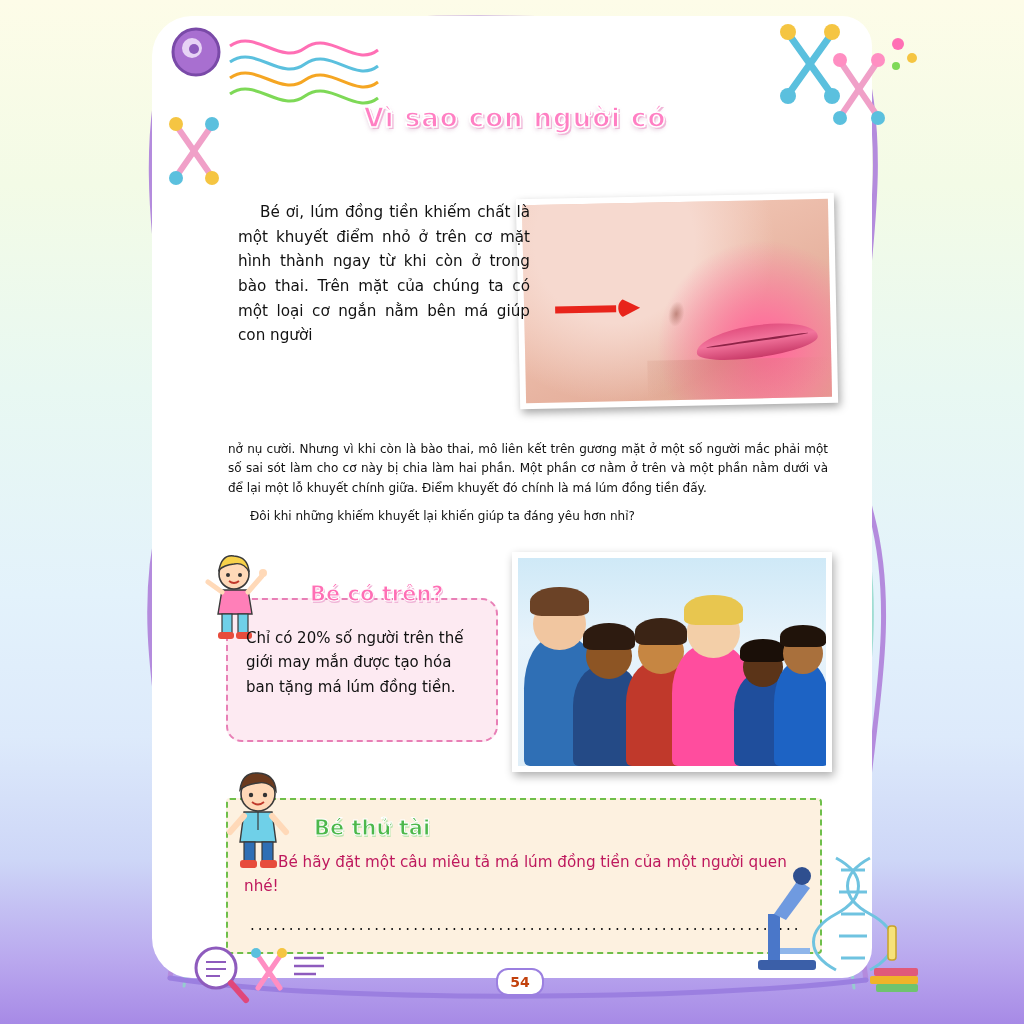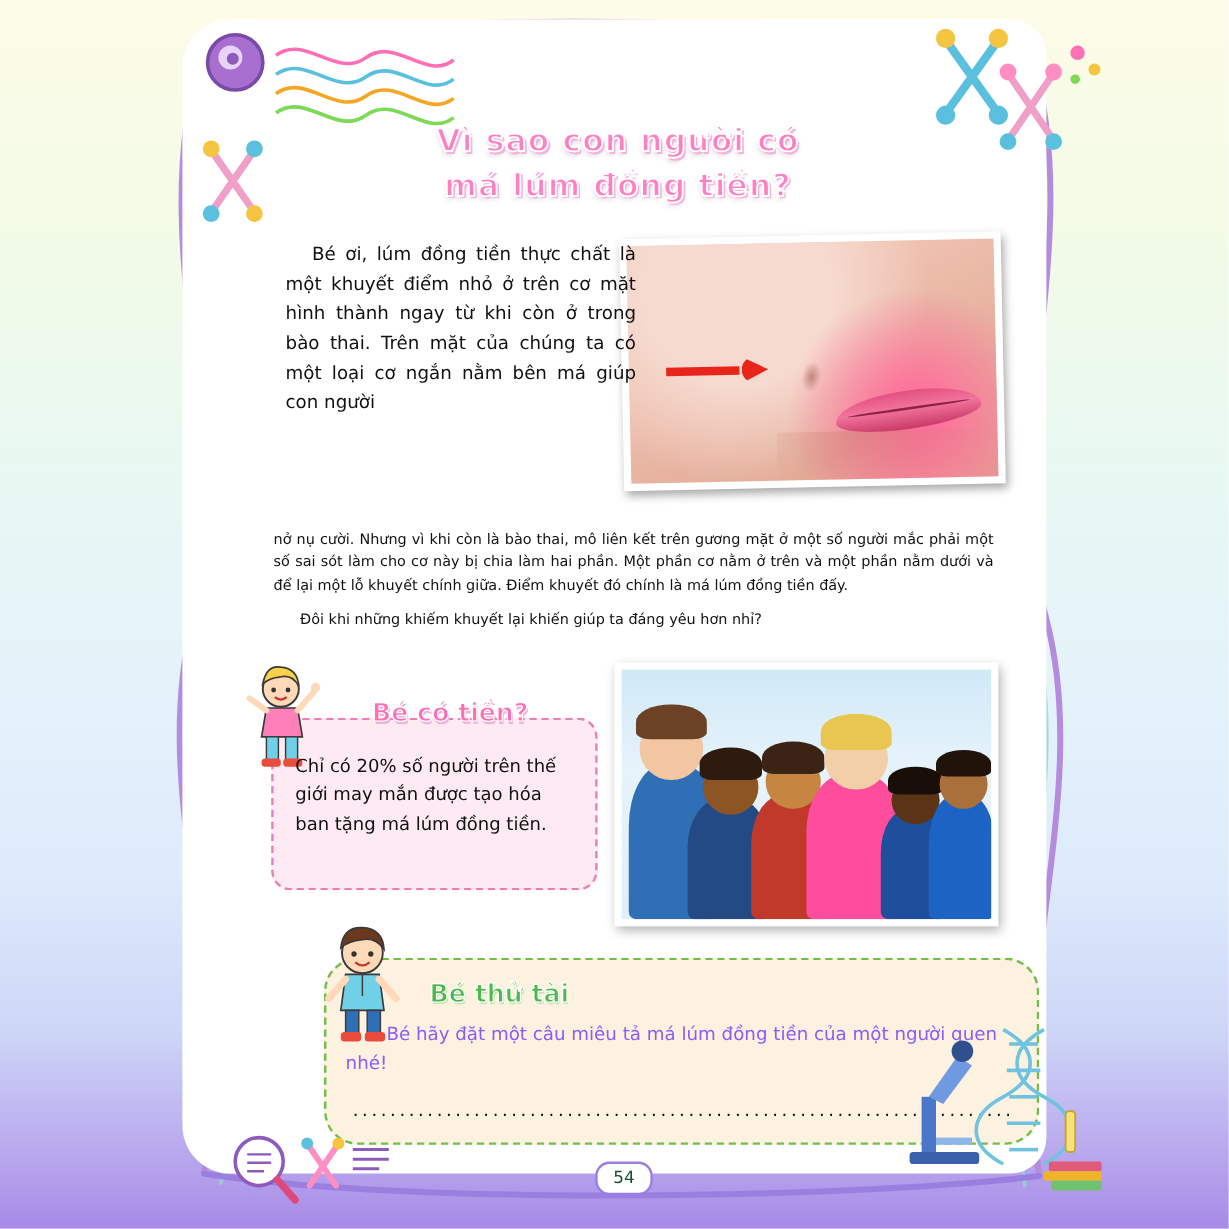--- a/index.html
+++ b/index.html
@@ -125,44 +125,44 @@
     width:100%;height:100%;
     background:linear-gradient(180deg,#cfe9f7 0%,#e7f3fb 40%,#dfeef8 100%);
     position:relative;overflow:hidden;
   }
   .kid{position:absolute;bottom:0;border-radius:40% 40% 6px 6px;}
   .head{position:absolute;border-radius:50%;}
 
   
   .try-box{
     position:absolute;left:226px;top:798px;width:592px;height:152px;
-    background:#fdf1e0;border:2px dashed #6fbf4a;border-radius:28px;margin-left:44px;
+    background:#fdf1e0;border:2px dashed #6fbf4a;border-radius:4px;
   }
   .try-title{
     position:absolute;left:86px;top:16px;
     font-weight:bold;font-size:21px;color:#4db84b;
     -webkit-text-stroke:1px #fff;
     text-shadow:1px 2px 0 #bfe6b0;
   }
   .try-text{
     position:absolute;left:16px;top:50px;width:560px;
-    font-size:15.2px;line-height:1.6;color:#8b5cf6;text-indent:34px;
+    font-size:15.2px;line-height:1.6;color:#be185d;text-indent:34px;
   }
   .dots{
     position:absolute;left:22px;top:116px;width:548px;
     font-size:15px;color:#111;letter-spacing:3px;overflow:hidden;white-space:nowrap;
   }
   .boy{position:absolute;left:-6px;top:-32px;width:76px;height:104px;}
 
   
   .pagenum{
     position:absolute;left:496px;top:968px;width:44px;height:24px;
     background:#ffffff;border:2px solid #9b7fe0;border-radius:12px;
-    font-size:14px;color:#14532d;display:flex;align-items:center;justify-content:center;
-    font-weight:normal;
+    font-size:14px;color:#c2410c;display:flex;align-items:center;justify-content:center;
+    font-weight:bold;
   }
   .footer-band{
     position:absolute;left:0;top:960px;width:1024px;height:64px;
   }
 </style>
 </head>
 <body>
 
 <div class="page">
 
@@ -217,37 +217,36 @@
         <path d="M50 16 L18 62"></path>
     </g>
     <circle cx="16" cy="12" r="7" fill="#f5c542"></circle>
       <circle cx="52" cy="12" r="7" fill="#5bc0de"></circle>
     <circle cx="16" cy="66" r="7" fill="#5bc0de"></circle>
       <circle cx="52" cy="66" r="7" fill="#f5c542"></circle>
   </svg>
 
   <div class="title-wrap">
     <div class="title-line">Vì sao con người có</div>
-    <div class="title-line">má lúm đồng tiền?</div>
   </div>
 
   <div class="photo1">
     <div class="img">
       <div class="chin-shade"></div>
       <div class="dimple"></div>
       <div class="lips"></div>
       <div class="arrow">
         <div class="shaft"></div>
           <div class="head"></div>
       </div>
     </div>
   </div>
 
   <div class="body-col">
-    <p class="para p-indent">Bé ơi, lúm đồng tiền thực chất là một khuyết điểm nhỏ ở trên cơ mặt hình thành ngay từ khi còn ở trong bào thai. Trên mặt của chúng ta có một loại cơ ngắn nằm bên má giúp con người</p>
+    <p class="para p-indent">Bé ơi, lúm đồng tiền khiếm chất là một khuyết điểm nhỏ ở trên cơ mặt hình thành ngay từ khi còn ở trong bào thai. Trên mặt của chúng ta có một loại cơ ngắn nằm bên má giúp con người</p>
   </div>
 
   <div class="body-full">
     <p class="para">nở nụ cười. Nhưng vì khi còn là bào thai, mô liên kết trên gương mặt ở một số người mắc phải một số sai sót làm cho cơ này bị chia làm hai phần. Một phần cơ nằm ở trên và một phần nằm dưới và để lại một lỗ khuyết chính giữa. Điểm khuyết đó chính là má lúm đồng tiền đấy.</p>
     <p class="para p-indent">Đôi khi những khiếm khuyết lại khiến giúp ta đáng yêu hơn nhỉ?</p>
   </div>
 
   <div class="know-box">
     <svg class="girl" viewBox="0 0 78 92">
       <circle cx="34" cy="22" r="15" fill="#ffd9b8" stroke="#3a3a3a" stroke-width="1.6"></circle>
@@ -257,21 +256,21 @@
       <path d="M29 29 Q34 33 39 29" stroke="#c0392b" stroke-width="1.8" fill="none"></path>
       <path d="M22 38 H48 L52 62 H18 Z" fill="#ff7fb8" stroke="#3a3a3a" stroke-width="1.4"></path>
       <path d="M22 40 L8 30" stroke="#ffd9b8" stroke-width="5" stroke-linecap="round"></path>
       <path d="M48 40 L62 24" stroke="#ffd9b8" stroke-width="5" stroke-linecap="round"></path>
       <circle cx="63" cy="21" r="4" fill="#ffd9b8"></circle>
       <rect x="22" y="62" width="10" height="20" fill="#6fd0e8" stroke="#3a3a3a" stroke-width="1.2"></rect>
       <rect x="38" y="62" width="10" height="20" fill="#6fd0e8" stroke="#3a3a3a" stroke-width="1.2"></rect>
       <rect x="18" y="80" width="16" height="7" rx="3" fill="#e74c3c"></rect>
       <rect x="36" y="80" width="16" height="7" rx="3" fill="#e74c3c"></rect>
     </svg>
-    <div class="know-title">Bé có tiền?</div>
+    <div class="know-title">Bé có trên?</div>
     <div class="know-text">Chỉ có 20% số người trên thế giới may mắn được tạo hóa ban tặng má lúm đồng tiền.</div>
   </div>
 
   <div class="photo2">
     <div class="img">
 
       <div class="kid" style="left:2%;bottom:0;width:24%;height:62%;background:#2f6fb5;"></div>
       <div class="head" style="left:5%;bottom:56%;width:17%;height:25%;background:#f1c6a0;border:0;"></div>
       <div class="head" style="left:4%;bottom:72%;width:19%;height:14%;background:#6b4226;border-radius:50% 50% 20% 20%;"></div>
 

